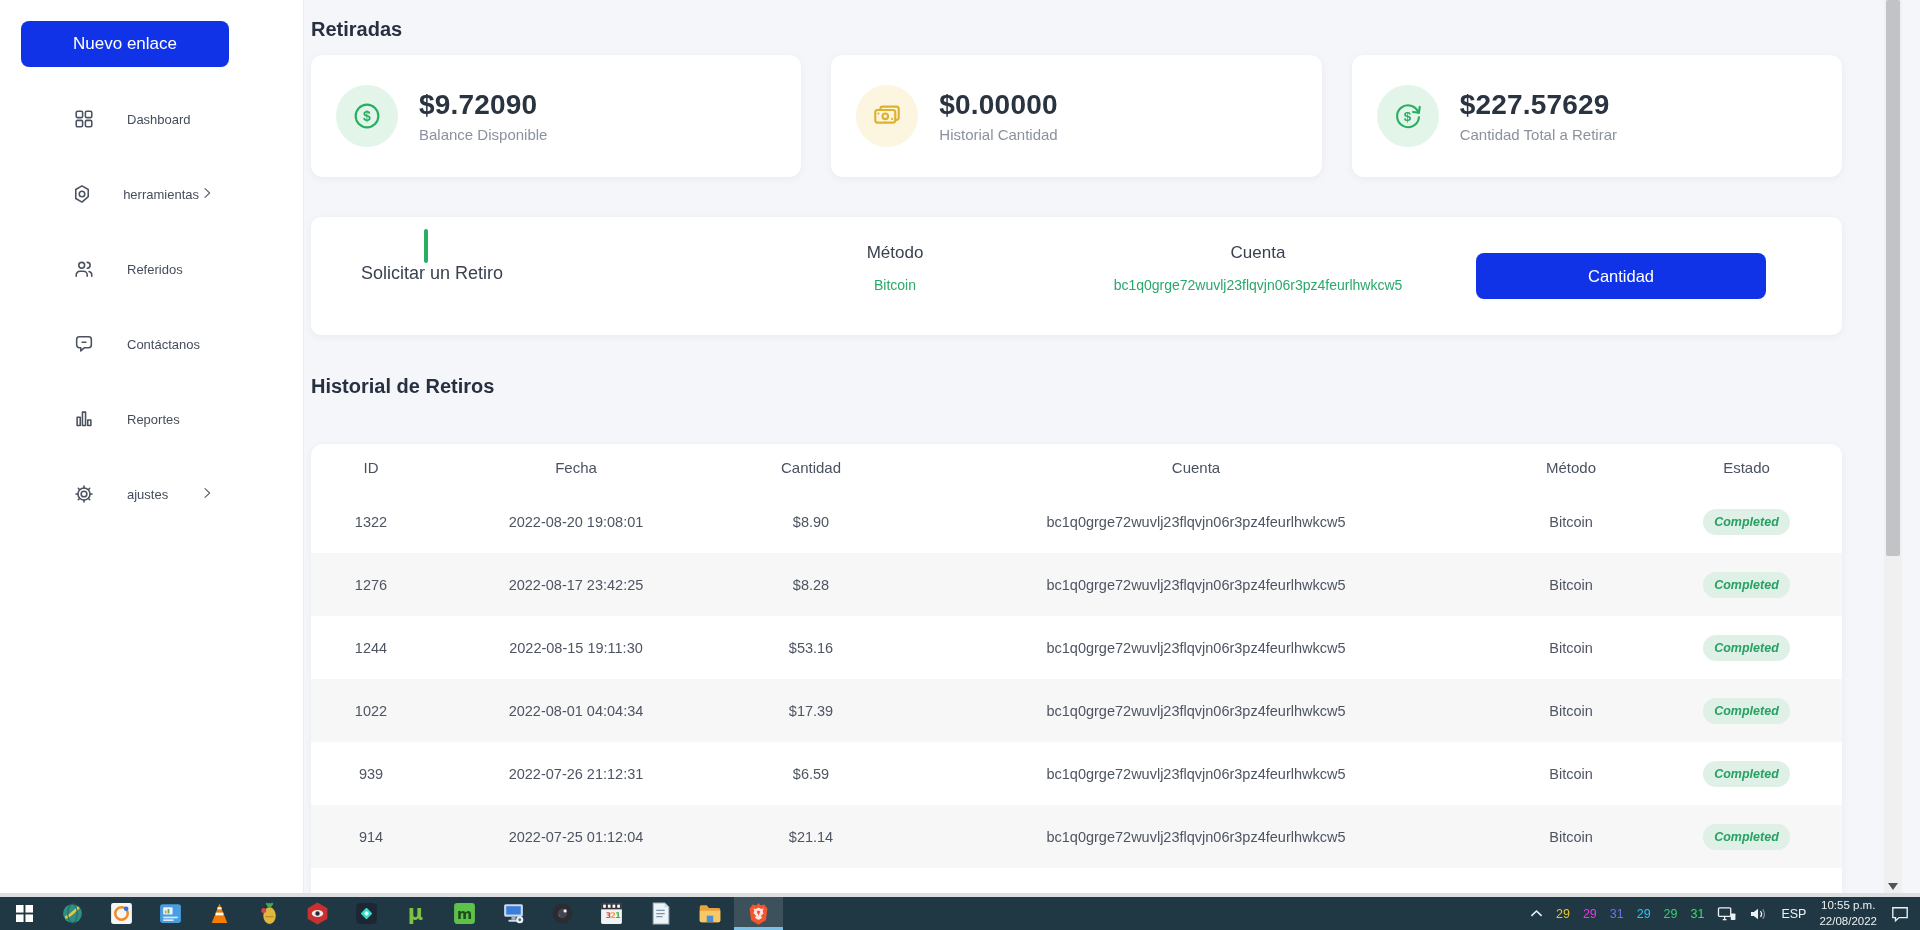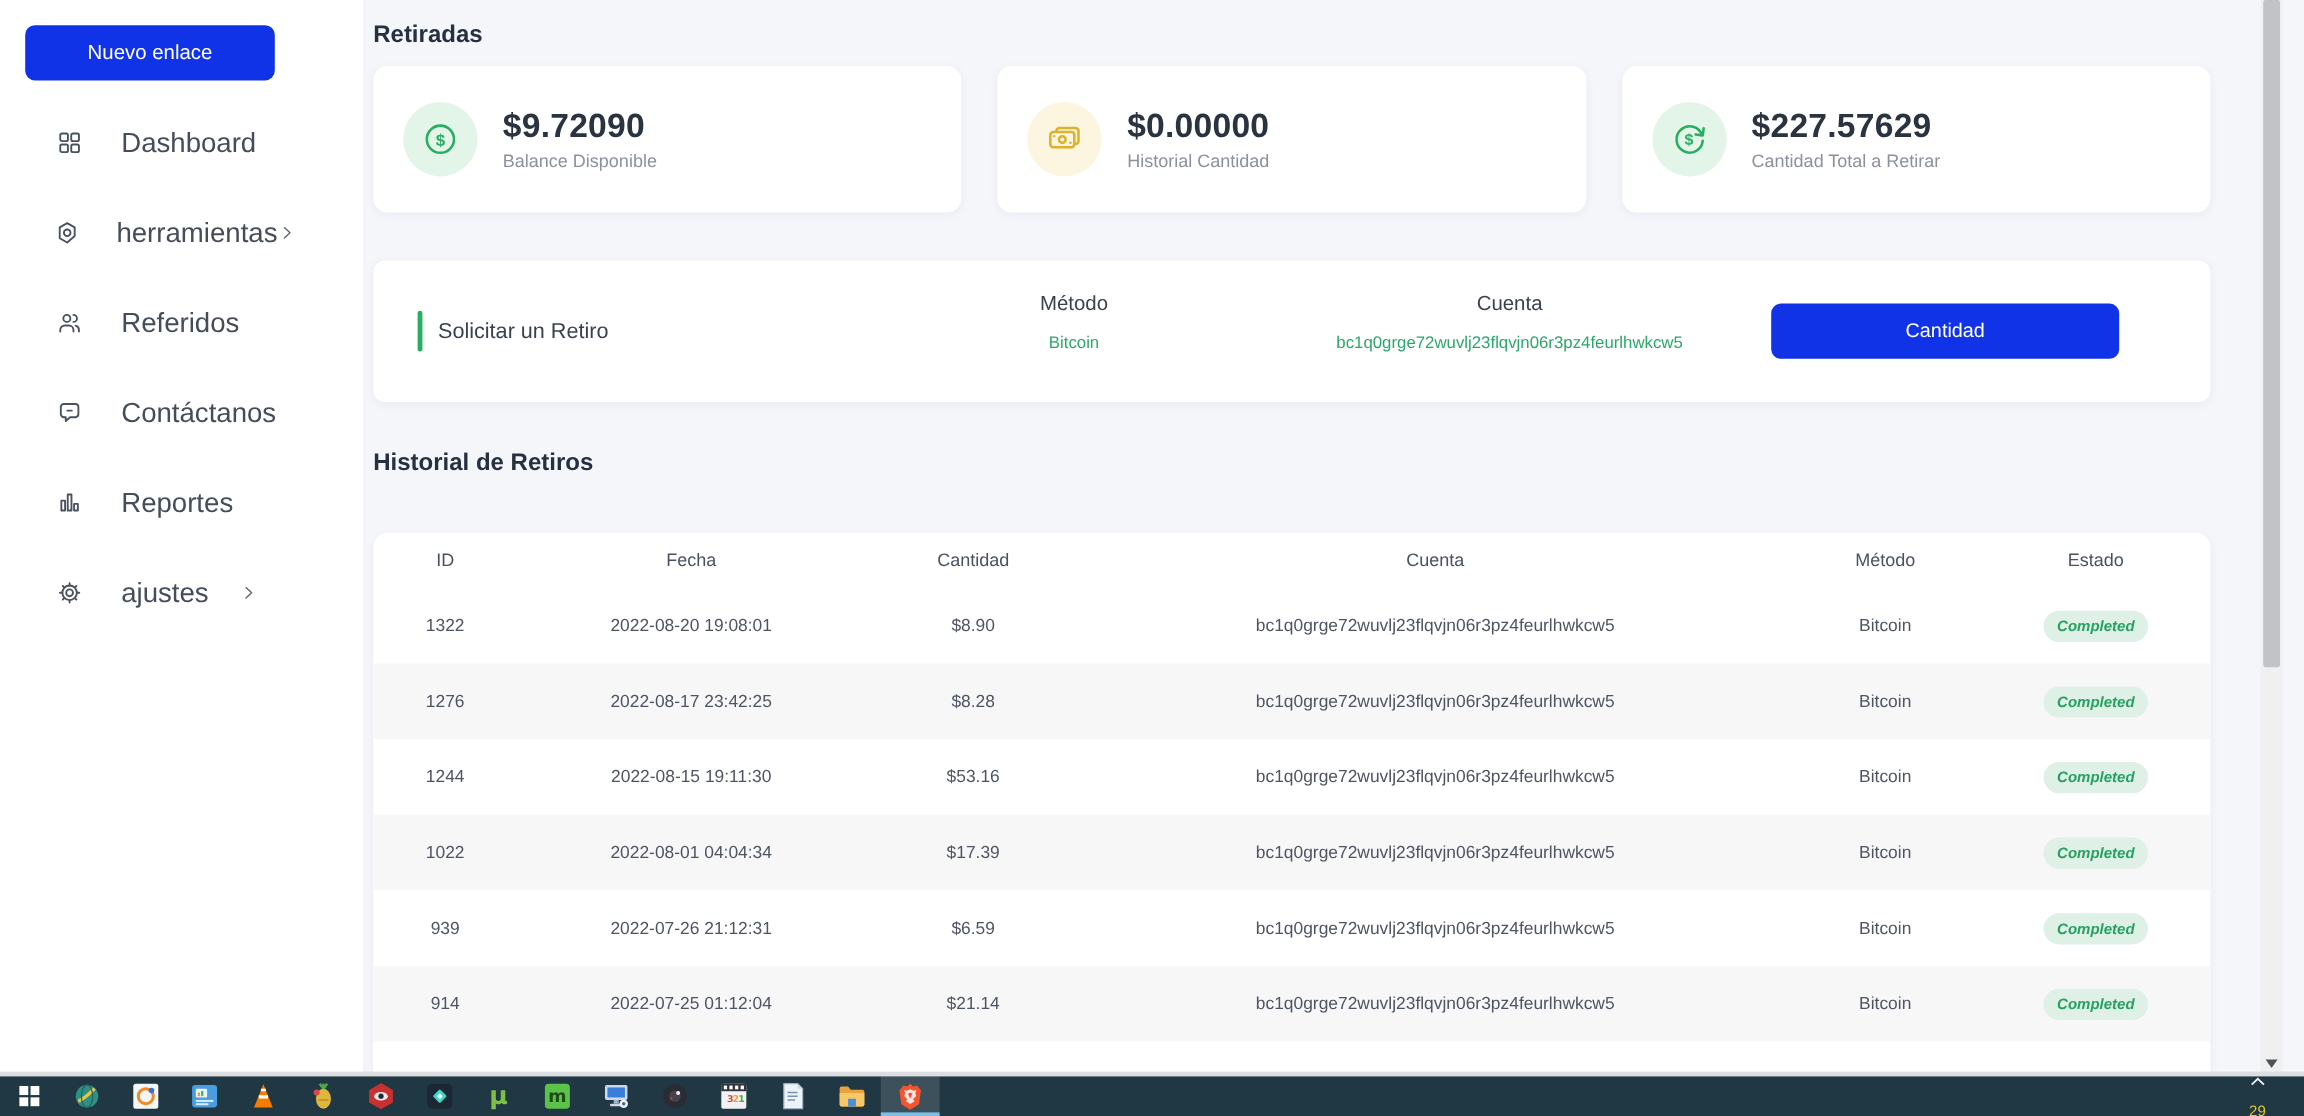--- a/index.html
+++ b/index.html
@@ -5,22 +5,22 @@
   * { margin:0; padding:0; box-sizing:border-box; }
   html,body { width:1920px; height:930px; overflow:hidden; }
   body { font-family:"Liberation Sans", sans-serif; background:#f4f6fa; }
   .screen { position:relative; width:1920px; height:930px; background:#f4f6fa; overflow:hidden; }
 
   
   .sidebar { position:absolute; left:0; top:0; width:304px; height:897px; background:#ffffff; border-right:1px solid #ebedf2; }
   .btn-new { position:absolute; left:21px; top:21px; width:208px; height:46px; background:#1133e8; border:none; border-radius:8px;
              color:#fff; font-size:17px; font-family:inherit; cursor:pointer; }
   .nav { position:absolute; top:95px; left:0; right:0; }
-  .nav-item { height:48px; margin-bottom:27px; display:flex; align-items:center; padding-left:45px; cursor:pointer;
-              font-size:23px; color:#454d5b; }
+  .nav-item { height:48px; margin-bottom:27px; display:flex; align-items:center; padding-left:71px; cursor:pointer;
+              font-size:13px; color:#454d5b; }
   .nav-item .ic { width:26px; height:26px; display:flex; align-items:center; justify-content:center; }
   .nav-item .lbl { margin-left:30px; }
   .nav-item svg { stroke:#4a5260; stroke-width:1.7; fill:none; stroke-linecap:round; stroke-linejoin:round; }
   .nav-item.active { color:#2440e9; }
   .nav-item.active svg { stroke:#2440e9; }
   .nav-item .chev { margin-left:auto; margin-right:88px; }
   .nav-item .chev svg { stroke:#5a6270; }
 
   
   .main { position:absolute; left:304px; top:0; width:1598px; height:897px; background:#f4f6fa; }
@@ -35,21 +35,21 @@
   .card-circle { width:62px; height:62px; border-radius:50%; display:flex; align-items:center; justify-content:center; flex:none; }
   .card-circle.green { background:#e3f5e9; }
   .card-circle.yellow { background:#fcf5df; }
   .card-circle svg { fill:none; stroke-linecap:round; stroke-linejoin:round; }
   .card-text { margin-left:21px; }
   .card-amount { font-size:28px; font-weight:700; color:#2a3340; letter-spacing:0.2px; }
   .card-label { font-size:15px; color:#8b919d; margin-top:5px; }
 
   
   .panel { position:relative; margin-top:40px; height:118px; background:#fff; border-radius:10px; box-shadow:0 2px 8px rgba(30,40,70,0.05); }
-  .panel-title { position:absolute; left:37px; top:0; height:100%; display:flex; align-items:center; }
+  .panel-title { position:absolute; left:37px; top:12px; height:100%; display:flex; align-items:center;flex-direction:column; }
   .panel-title .bar { width:4px; height:34px; background:#27ae60; border-radius:2px; }
   .panel-title .txt { margin-left:13px; font-size:18px; color:#3a4250; }
   .pcol { position:absolute; top:26px; text-align:center; }
   .pcol.method { left:484px; width:200px; }
   .pcol.account { left:697px; width:500px; }
   .pcol .plabel { font-size:17px; color:#3a4250; }
   .pcol .pvalue { margin-top:14px; font-size:14px; color:#2aa86a; }
   .btn-withdraw { position:absolute; left:1165px; top:36px; width:290px; height:46px; background:#1133e8; border:none; border-radius:8px;
                   color:#fff; font-size:16.5px; font-family:inherit; cursor:pointer; }
 
@@ -68,21 +68,21 @@
   .varrow { position:absolute; bottom:7px; left:4px; width:0; height:0; border-left:5px solid transparent; border-right:5px solid transparent; border-top:7px solid #4f5459; }
   .window-edge { position:absolute; top:893px; left:0; width:1920px; height:4px; background:#dcdee2; }
 
   
   .taskbar { position:absolute; left:0; top:897px; width:1920px; height:33px; background:#1f3843; display:flex; align-items:center; }
   .tb-left { display:flex; align-items:center; height:100%; }
   .tb-cell { width:49px; height:100%; display:flex; align-items:center; justify-content:center; cursor:pointer; position:relative; }
   .tb-cell:first-child { width:48px; }
   .tb-cell.active-app { background:rgba(255,255,255,0.13); }
   .tb-cell.active-app::after { content:""; position:absolute; bottom:0; left:0; width:100%; height:3px; background:#7cc0e8; }
-  .tb-right { margin-left:auto; display:flex; align-items:center; height:100%; padding-right:10px; gap:13px; color:#eef1f4;flex-direction:column; }
+  .tb-right { margin-left:auto; display:flex; align-items:center; height:100%; padding-right:10px; gap:13px; color:#eef1f4; }
   .temp { font-size:12.5px; }
   .tray-ic { display:flex; align-items:center; justify-content:center; cursor:pointer; }
   .lang { font-size:12.5px; cursor:pointer; }
   .clock { text-align:center; font-size:11.5px; line-height:1.35; cursor:pointer; }
 
   .mu { color:#7cc142; font-size:21px; font-weight:700; line-height:1; font-family:"DejaVu Sans", sans-serif; }
 </style>
 </head>
 <body>
 

